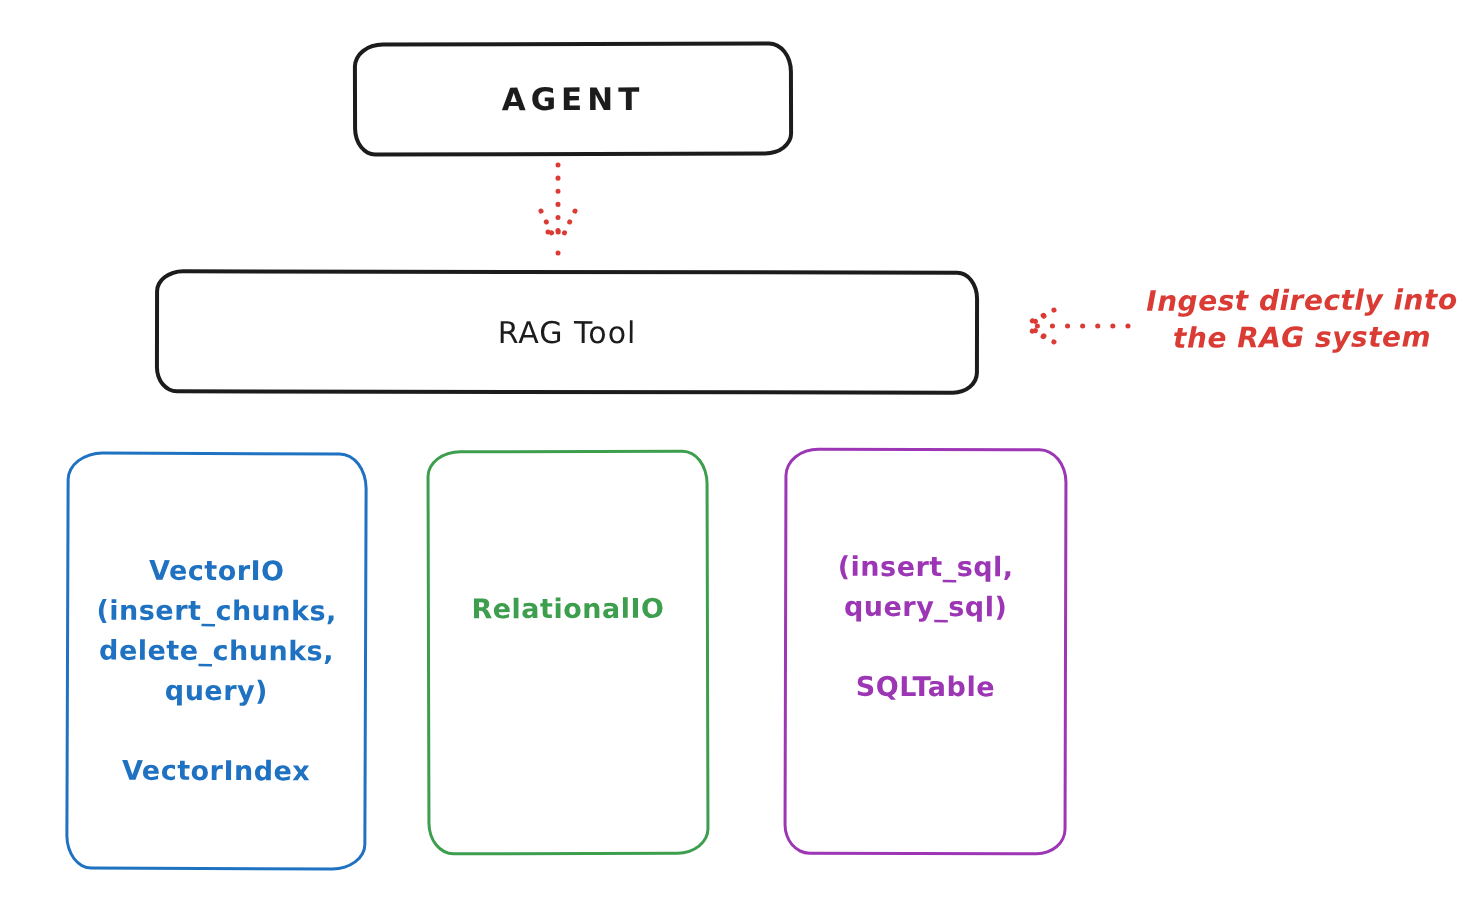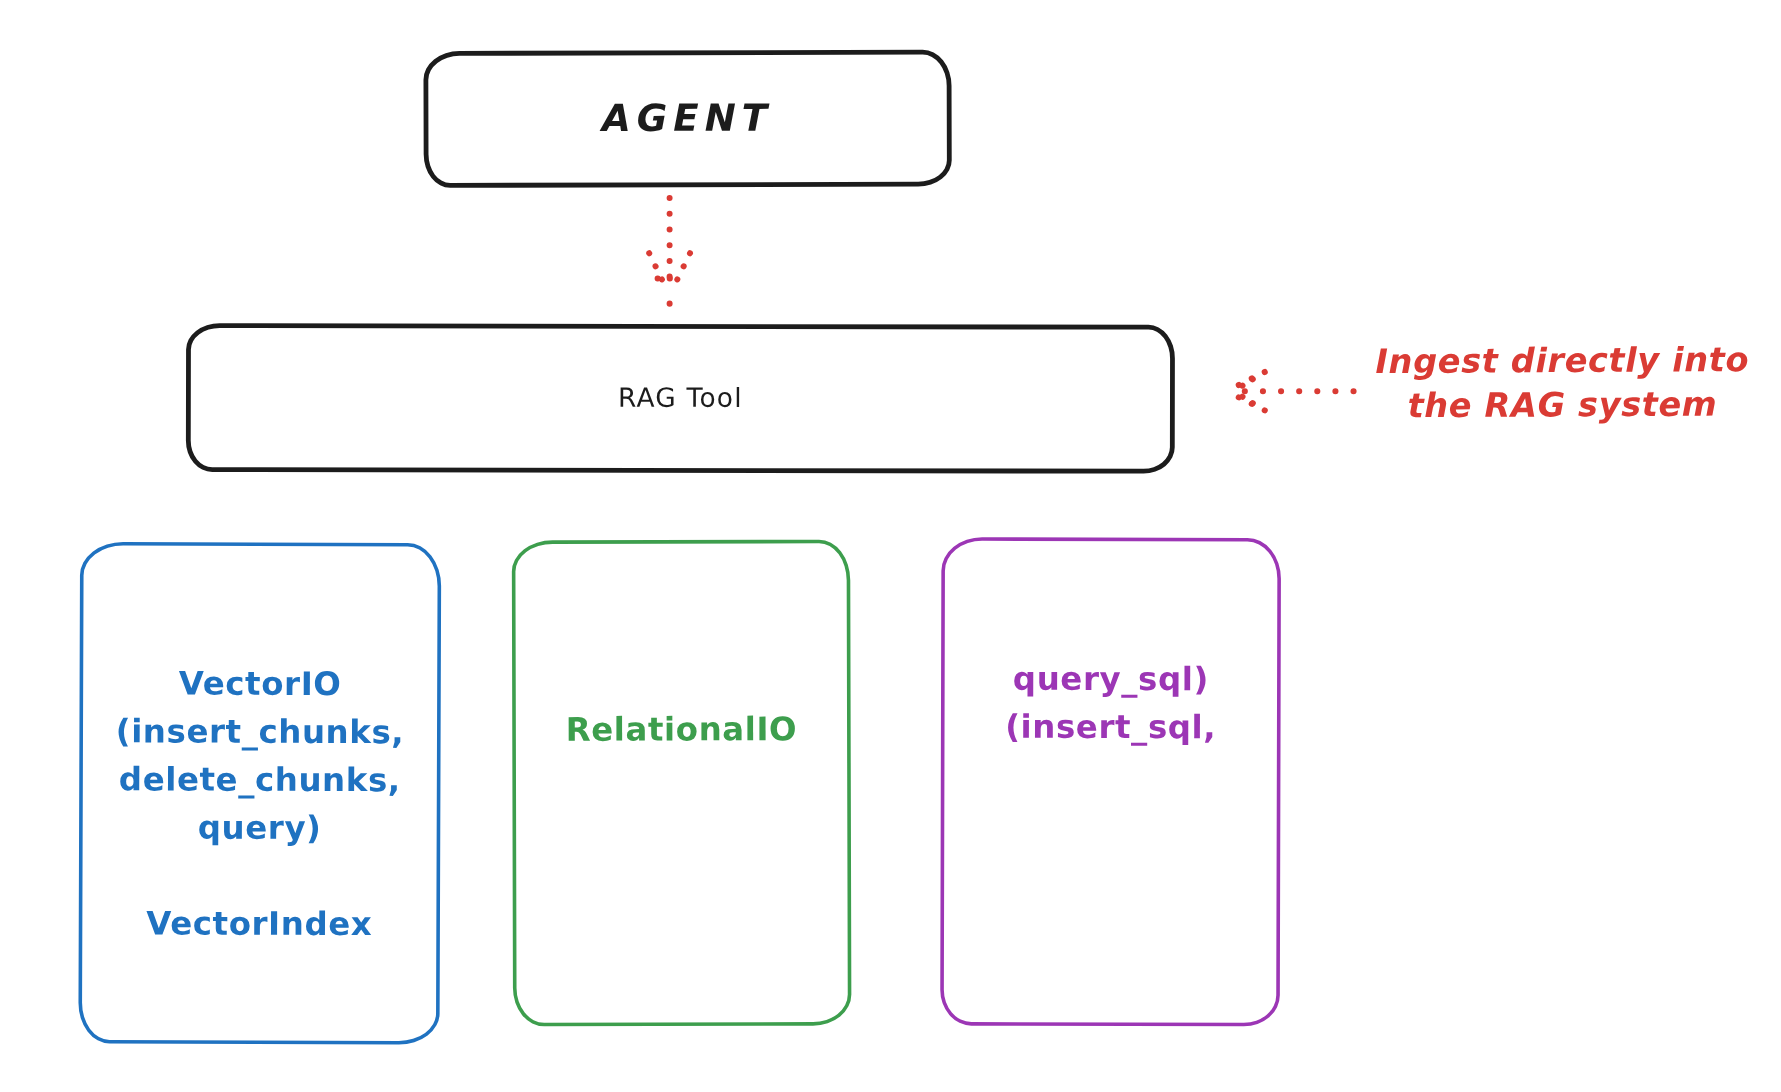--- a/index.html
+++ b/index.html
@@ -33,33 +33,32 @@
     left: 353px;
     top: 42px;
     width: 440px;
     height: 114px;
     border-radius: 30px 24px 28px 22px / 24px 30px 22px 28px;
     transform: rotate(-0.15deg);
   }
   .agent-label {
     font-size: 31px;
     font-weight: bold;
-    font-style: italic;
     letter-spacing: 5px;
   }
   .rag-box {
     left: 155px;
     top: 270px;
     width: 824px;
     height: 124px;
     border-radius: 28px 22px 26px 22px / 22px 28px 22px 26px;
     transform: rotate(0.1deg);
   }
   .rag-label {
-    font-size: 22px;
+    font-size: 30px;
     font-weight: 500;
     letter-spacing: 1px;
   }
   .backend-box {
     border-width: 3.5px;
     align-items: flex-start;
   }
   .backend-blue {
     left: 66px;
     top: 452px;
@@ -183,19 +182,20 @@
 
   <div class="sketch-box backend-box backend-green">
     <div class="backend-text">
       <div class="spacer"></div>
       <div>RelationalIO</div>
     </div>
   </div>
 
   <div class="sketch-box backend-box backend-purple">
     <div class="backend-text">
+      <div>(insert_sql,</div>
       <div>query_sql)</div>
-      <div>(insert_sql,</div>
       <div class="spacer"></div>
+      <div>SQLTable</div>
     </div>
   </div>
 
 </div>
 
 </body></html>

